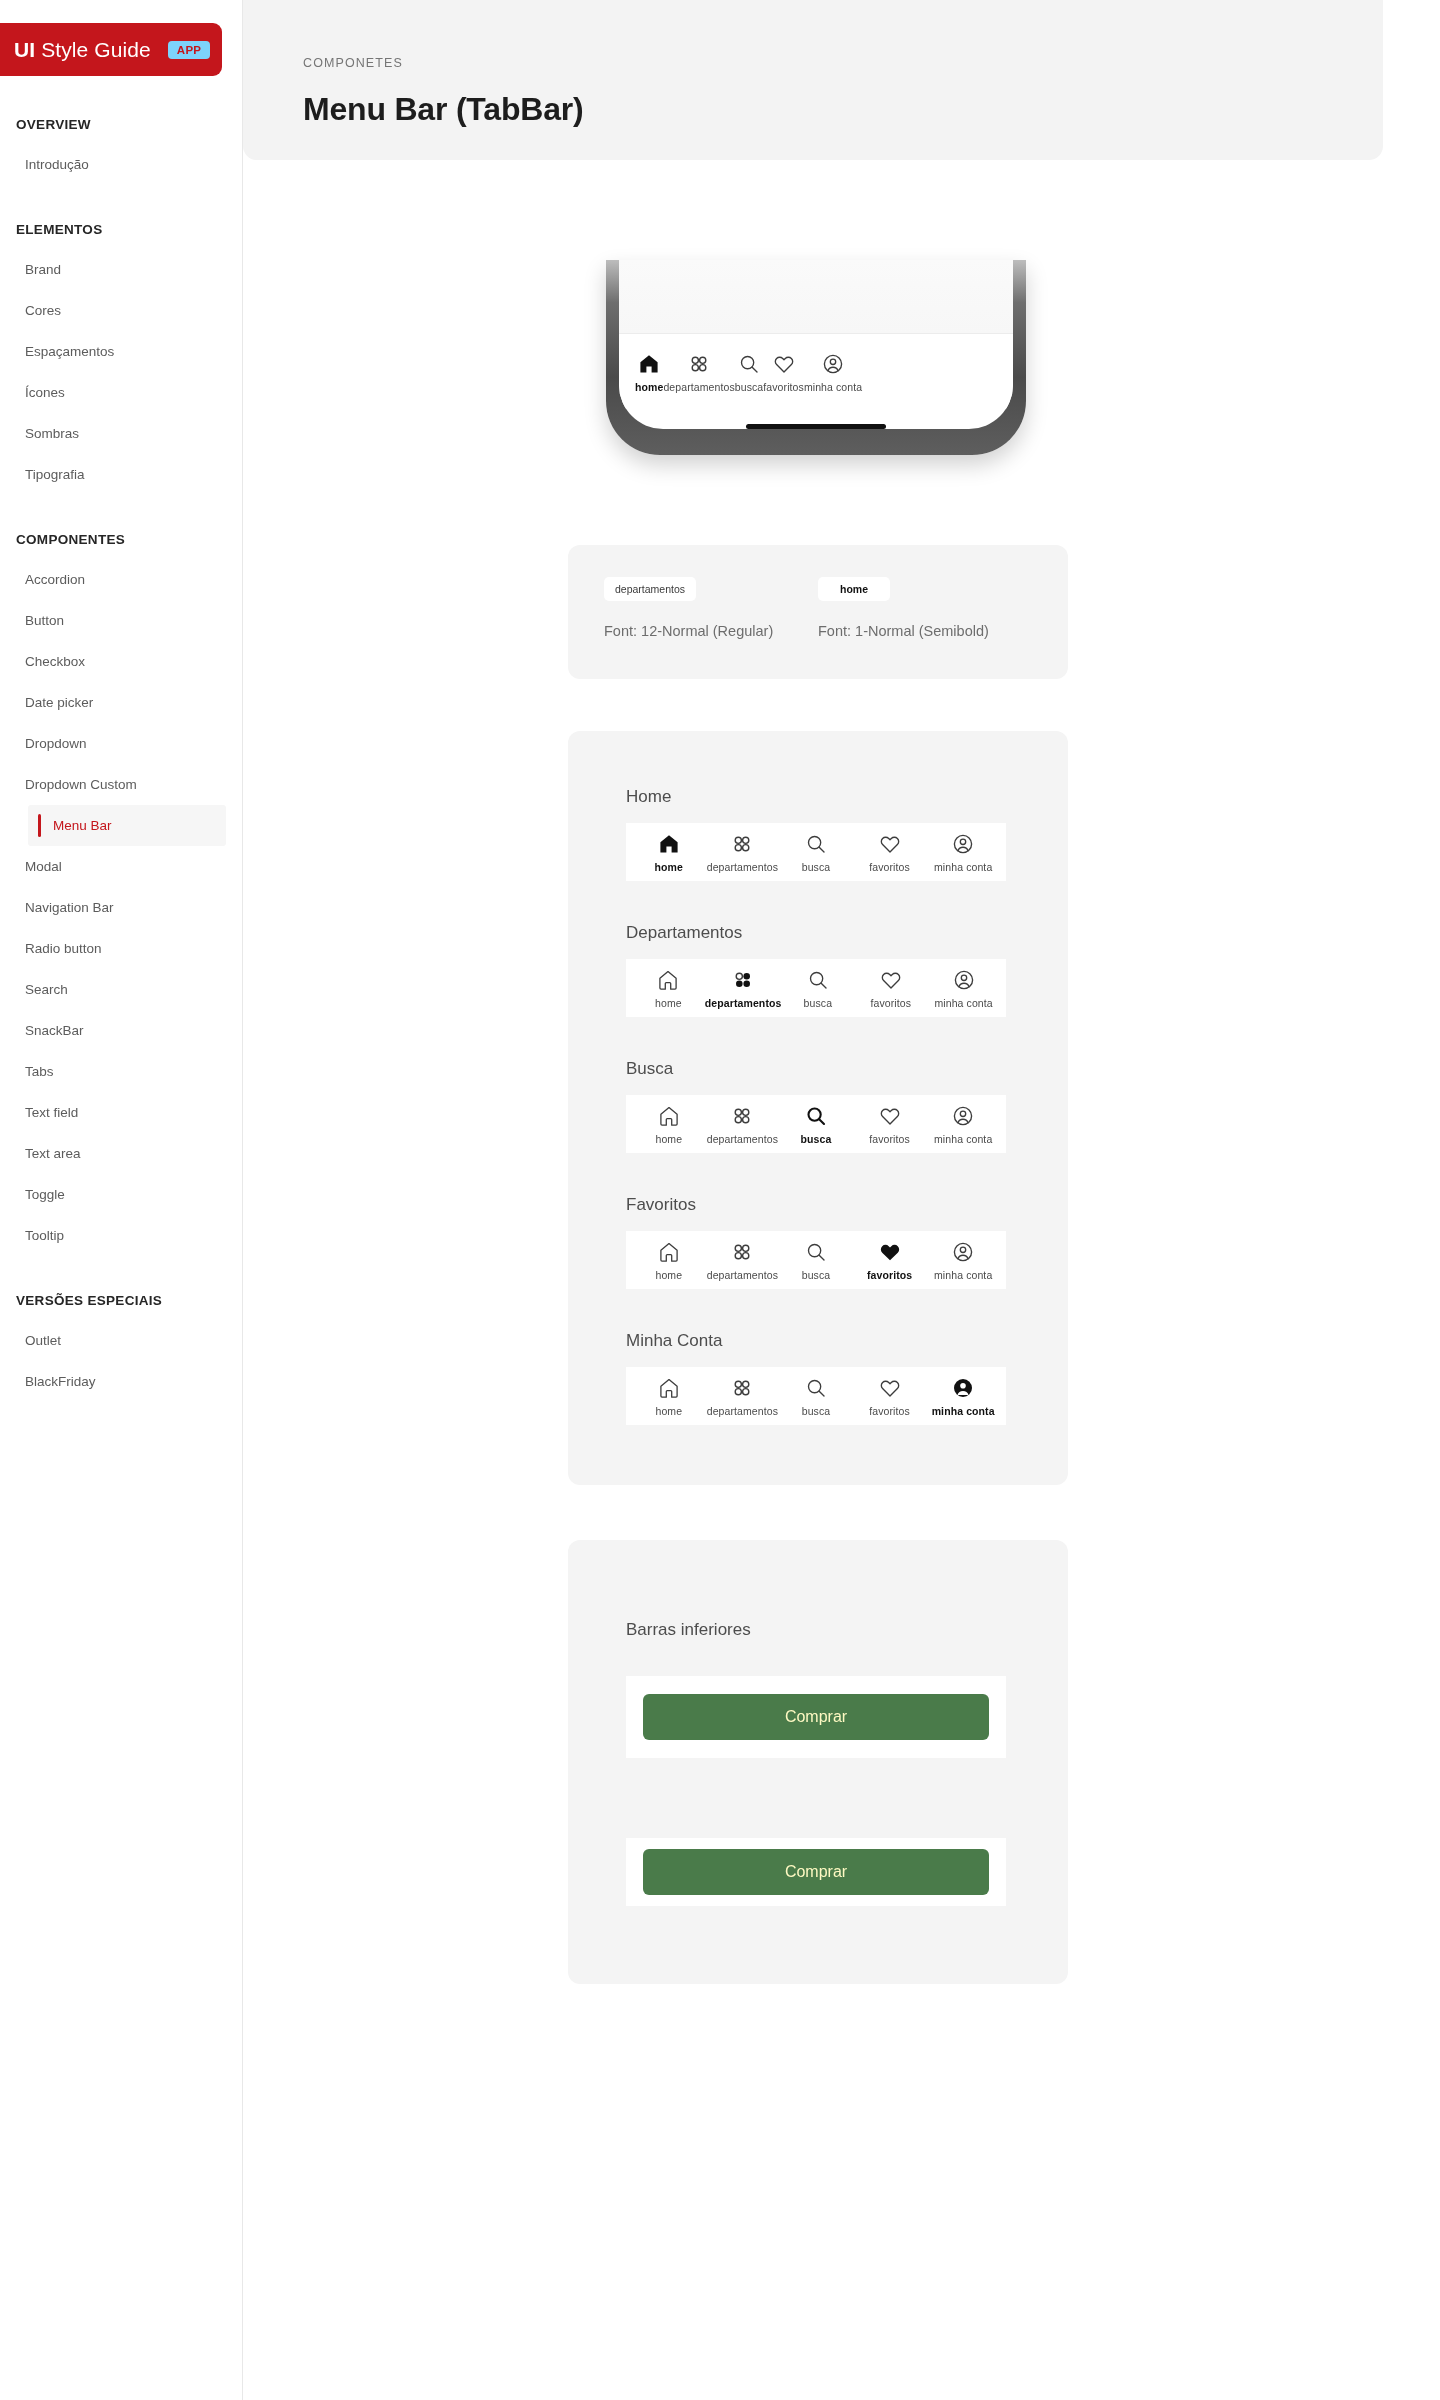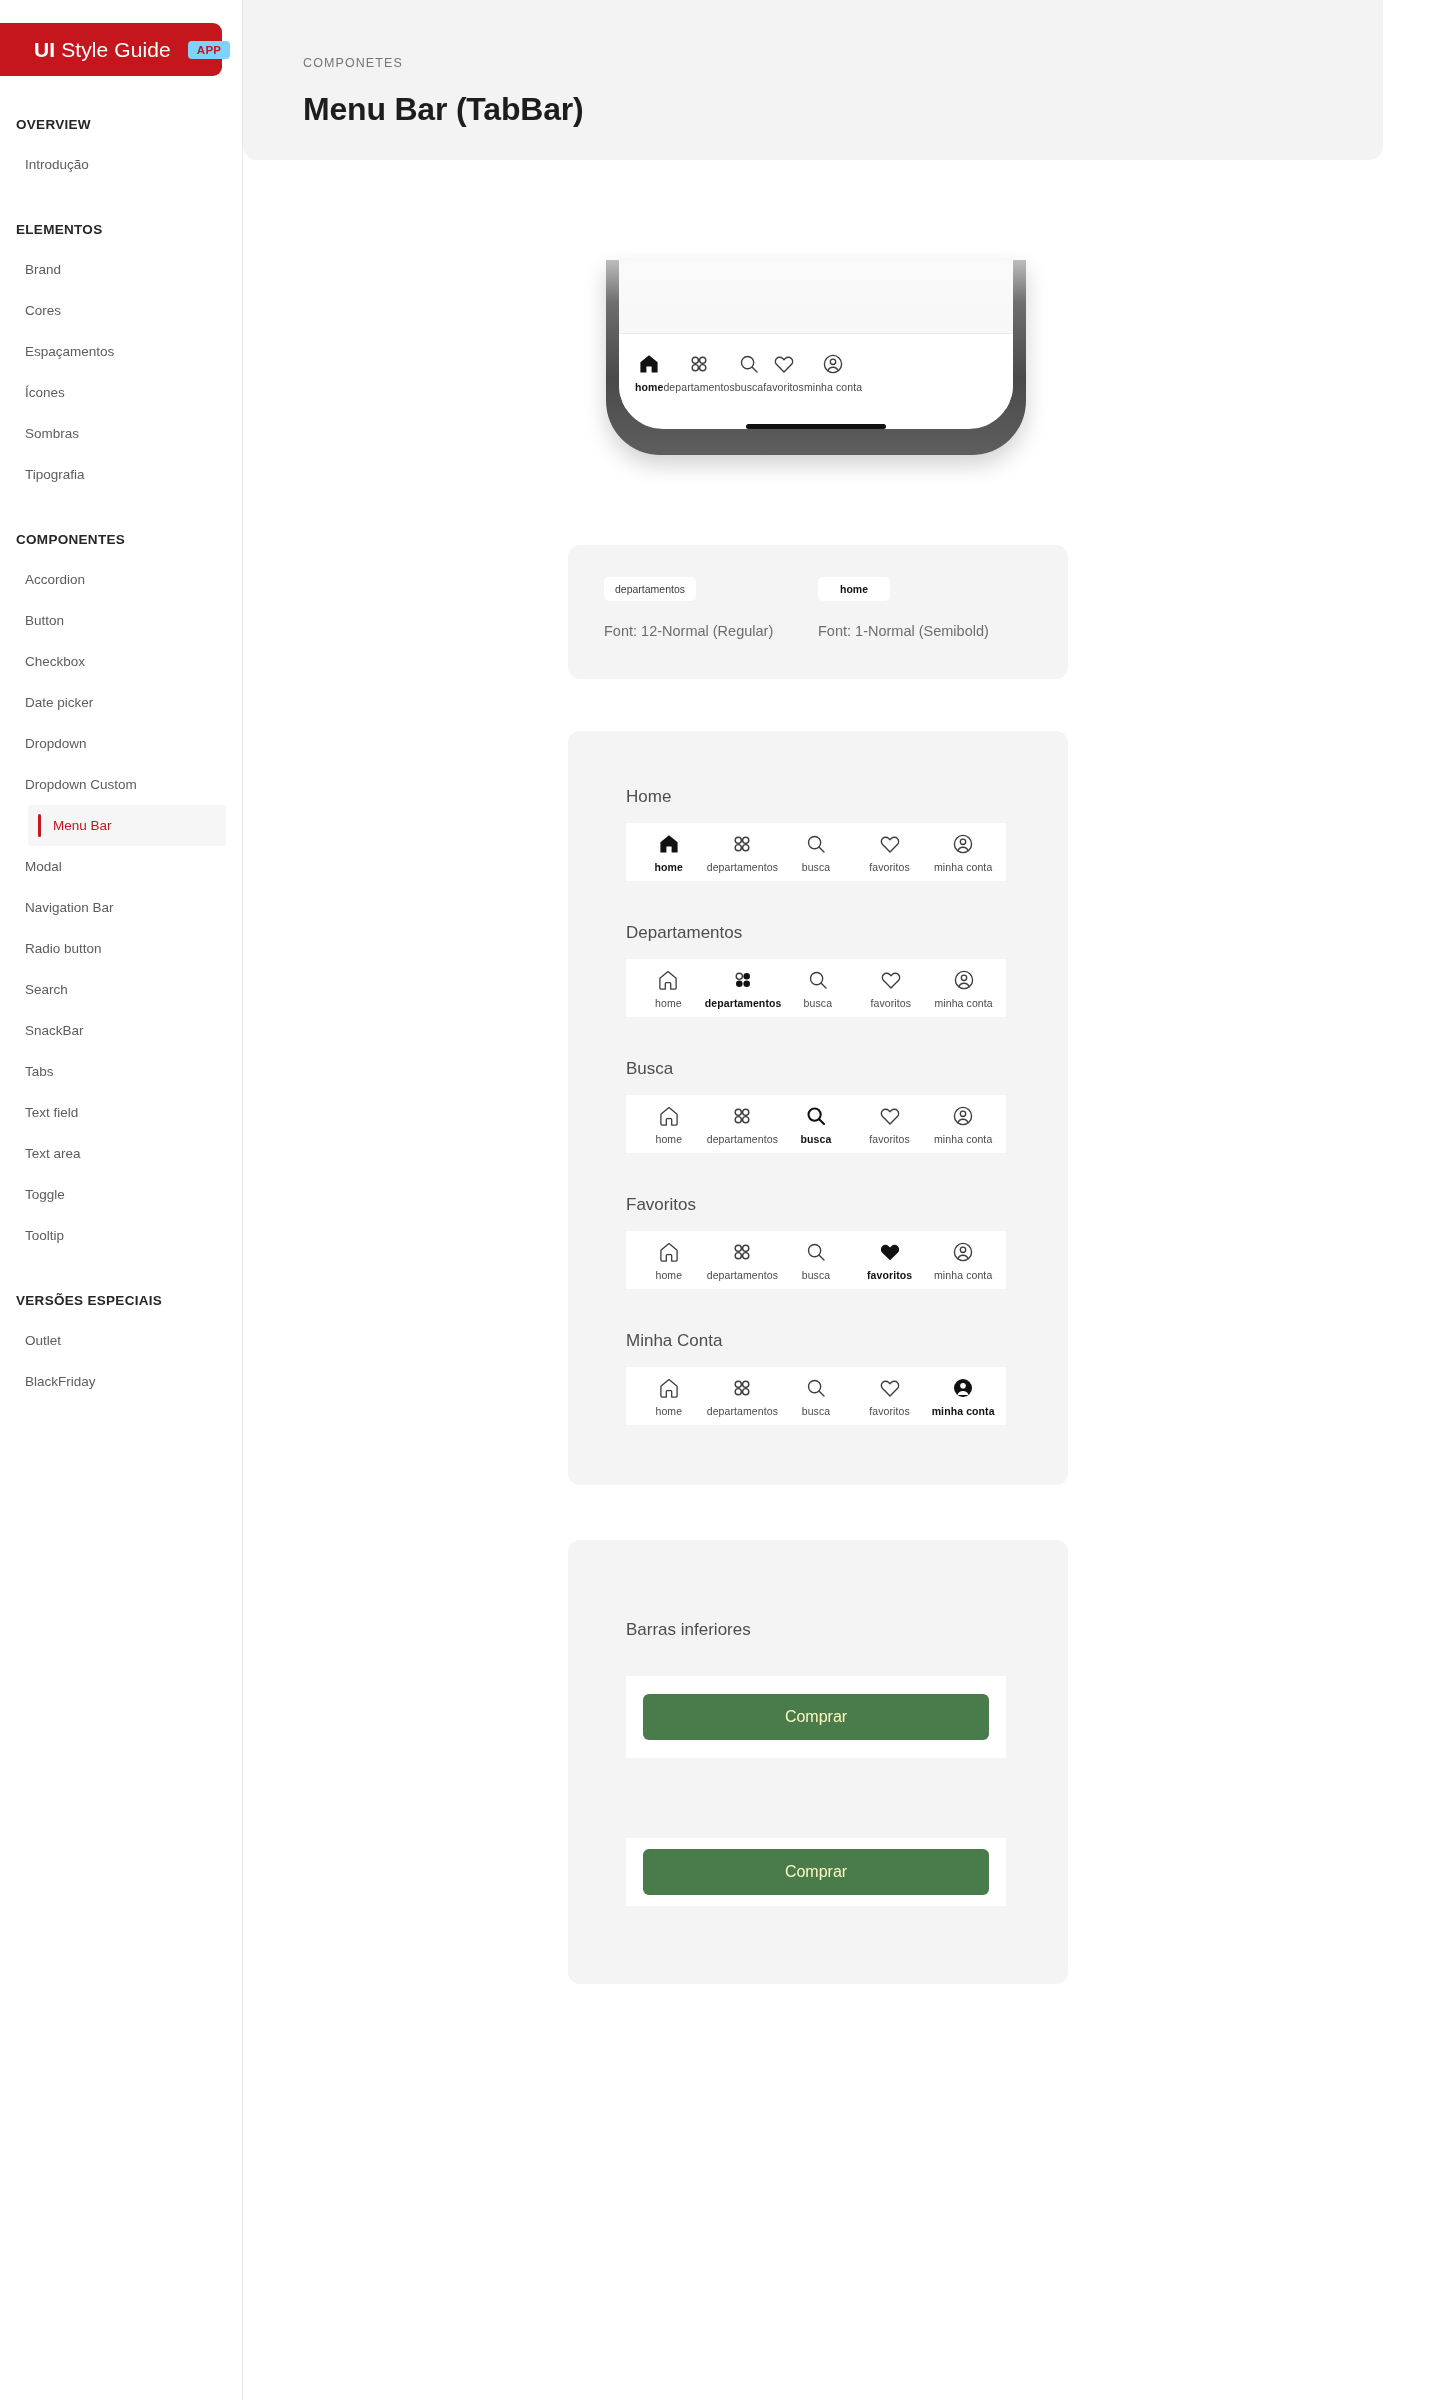--- a/index.html
+++ b/index.html
@@ -21,21 +21,21 @@
     padding-top: 0;
   }
   .brand {
     margin: 23px 0 0 0;
     margin-left: 0;
     width: 222px;
     height: 53px;
     background: #C4161C;
     border-radius: 0 9px 9px 0;
     display: flex; align-items: center;
-    padding-left: 34px;
+    padding-left: 14px;
   }
   .brand-title {
     color: #fff; font-size: 21px; letter-spacing: .1px;
     white-space: nowrap;
   }
   .brand-title b { font-weight: 700; }
   .brand-title span.light { font-weight: 400; }
   .brand-badge {
     margin-left: 17px;
     background: #7dd3fc; color: #C4161C;

